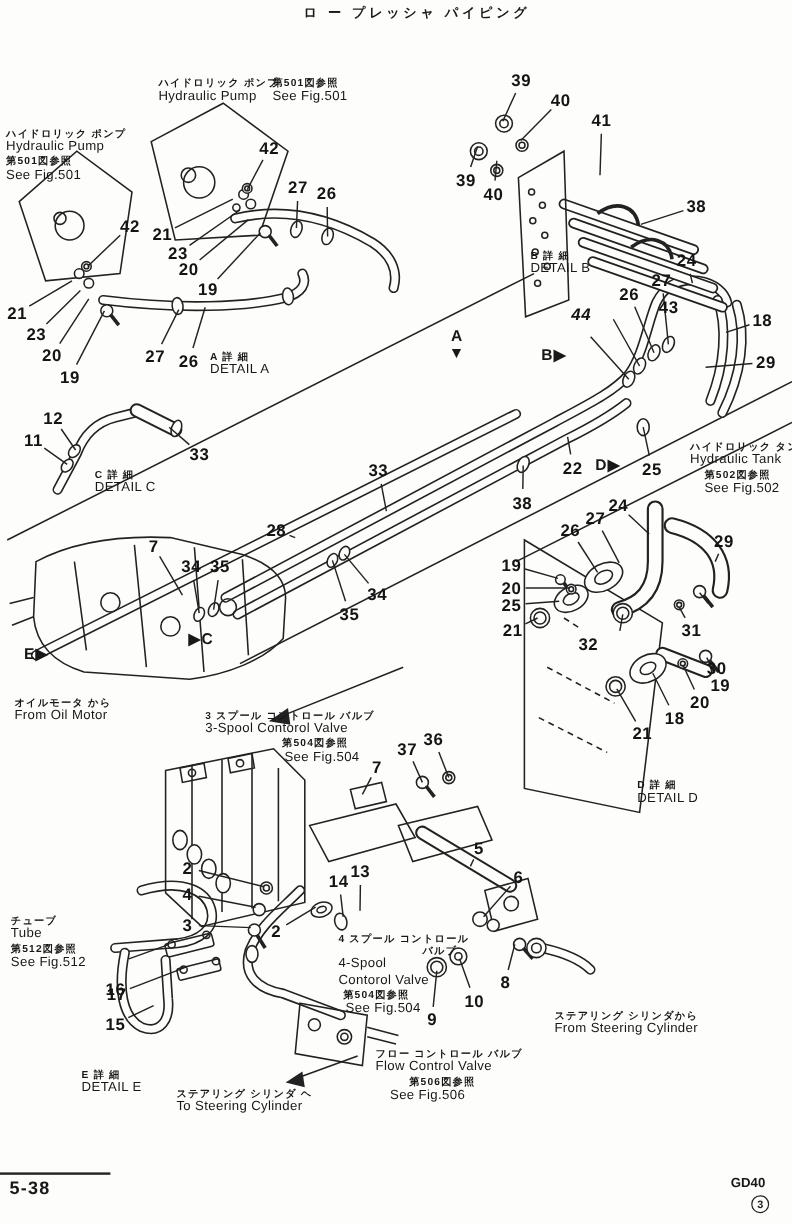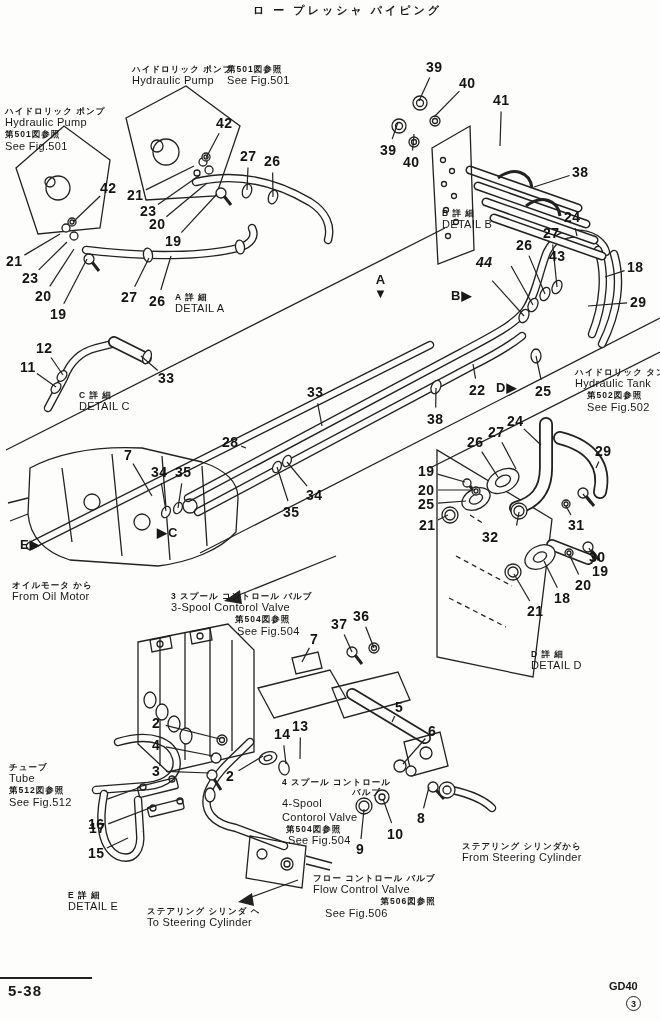--- a/index.html
+++ b/index.html
@@ -474,21 +474,21 @@
       <span class="jp">E 詳 細</span>
       <span class="en">DETAIL E</span>
     </div>
     <div class="dlabel" style="left: 147px; top: 906px;">
       <span class="jp">ステアリング シリンダ ヘ</span>
       <span class="en">To Steering Cylinder</span>
     </div>
     <div class="dlabel" style="left: 313px; top: 873px;">
       <span class="jp">フロー コントロール バルブ</span>
       <span class="en">Flow Control Valve</span>
-      <span class="jp" style="margin-left: 28px; text-align: right;">第506図参照</span>
+      <span class="jp" style="margin-left: 28px;">第506図参照</span>
       <span class="en" style="margin-left: 12px;">See Fig.506</span>
     </div>
     <div class="marker down" style="left: 374px; top: 272px;">
       <span>A</span>
       <span class="tri">▼</span>
     </div>
     <div class="marker" style="left: 451px; top: 288px;">
       <span>B</span>
       <span class="tri">▶</span>
     </div>

